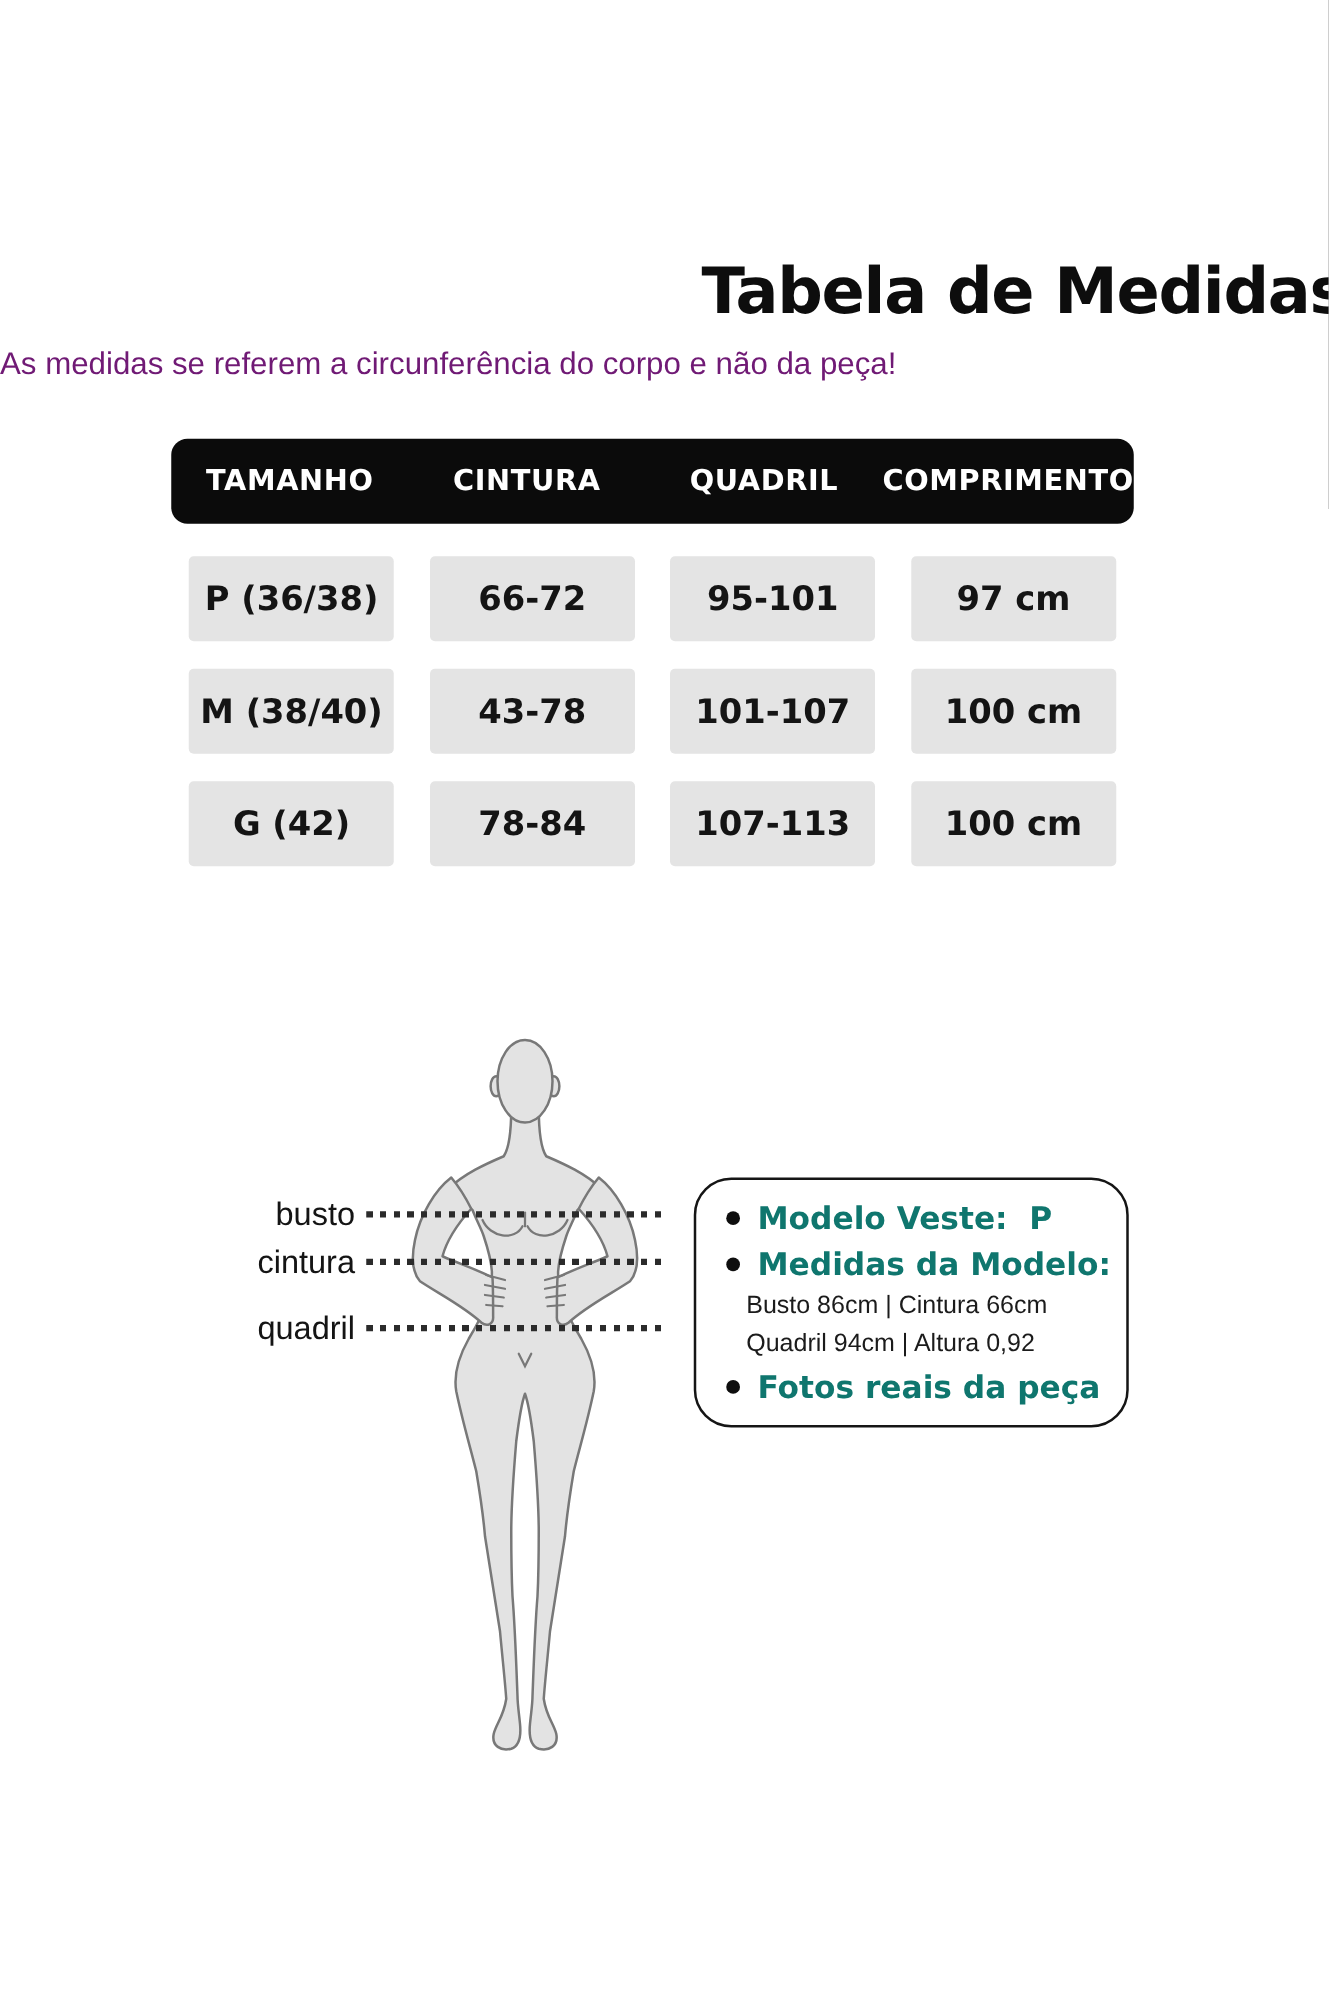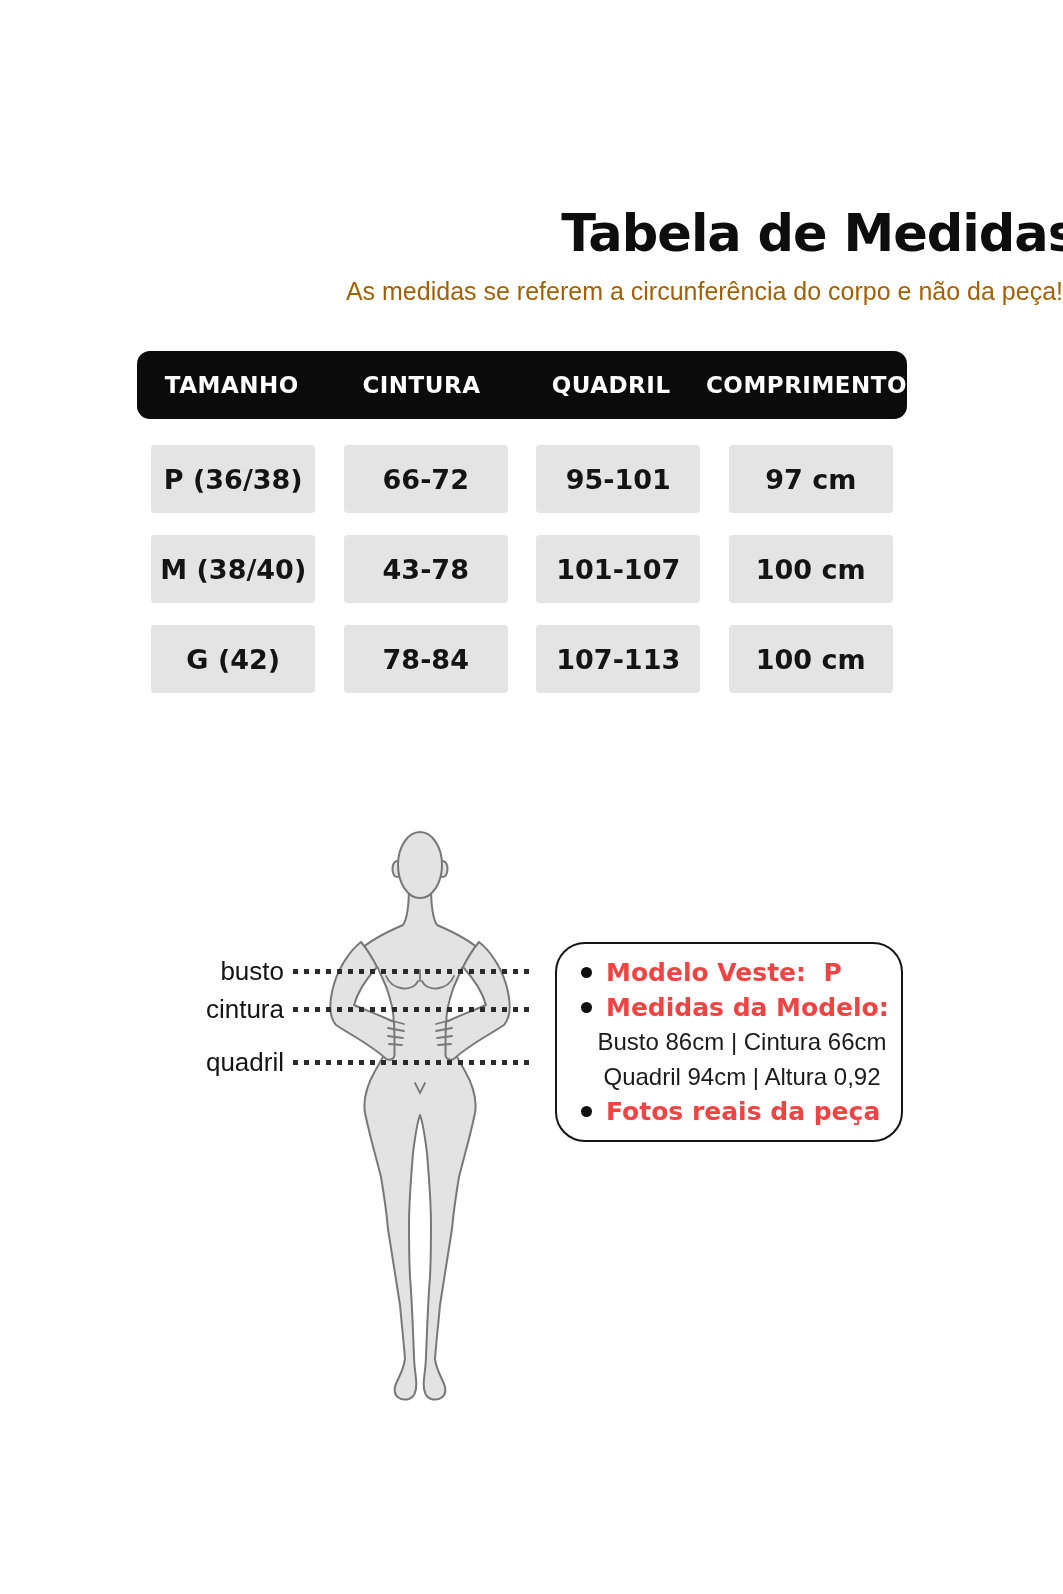--- a/index.html
+++ b/index.html
@@ -9,21 +9,21 @@
     font-family:"Liberation Sans", sans-serif; color:#111;
   }
   
   .title {
     position:absolute; top:204px; left:0; width:100%;
     text-align:right; font-family:"DejaVu Sans", sans-serif;
     font-weight:bold; font-size:51px; letter-spacing:-1px; color:#0d0d0d;margin-left:14px;
   }
   .subtitle {
     position:absolute; top:277px; left:0; width:100%;
-    text-align:right; font-size:25px; color:#a16207;
+    text-align:left; font-size:25px; color:#701a75;
   }
   
   .size-table { position:absolute; left:137px; top:351px; width:770px; }
   .header-bar {
     display:grid; grid-template-columns:repeat(4,1fr); align-items:center;
     height:68px; background:#0b0b0b; border-radius:13px; margin-bottom:26px;
   }
   .header-cell {
     text-align:center; color:#ffffff;
     font-family:"DejaVu Sans", sans-serif; font-weight:bold;
@@ -60,29 +60,29 @@
   .model-info {
     position:absolute; left:555px; top:942px; width:348px; height:200px;
     box-sizing:border-box; background:#fff;
     border:2px solid #151515; border-radius:30px;
     display:flex; flex-direction:column; justify-content:space-evenly;
     padding:8px 14px 8px 16px; z-index:3;
   }
   .mi-bold {
     display:flex; align-items:center;
     font-family:"DejaVu Sans", sans-serif; font-weight:bold;
-    font-size:25px; color:#ef4444; white-space:pre;
+    font-size:25px; color:#0f766e; white-space:pre;
   }
   .mi-dot {
     width:11px; height:11px; border-radius:50%; background:#0e0e0e;
     margin:0 14px 0 8px; flex:0 0 auto;
   }
   .mi-sub {
-    text-align:center; padding-left:24px;
-    font-size:24px; color:#1b1b1b; white-space:nowrap;
+    text-align:left; padding-left:24px;
+    font-size:20px; color:#1b1b1b; white-space:nowrap;
   }
 </style>
 </head>
 <body>
 
 <div class="page">
 
   <div class="title">Tabela de Medidas</div>
   <div class="subtitle">As medidas se referem a circunferência do corpo e não da peça!</div>
 

